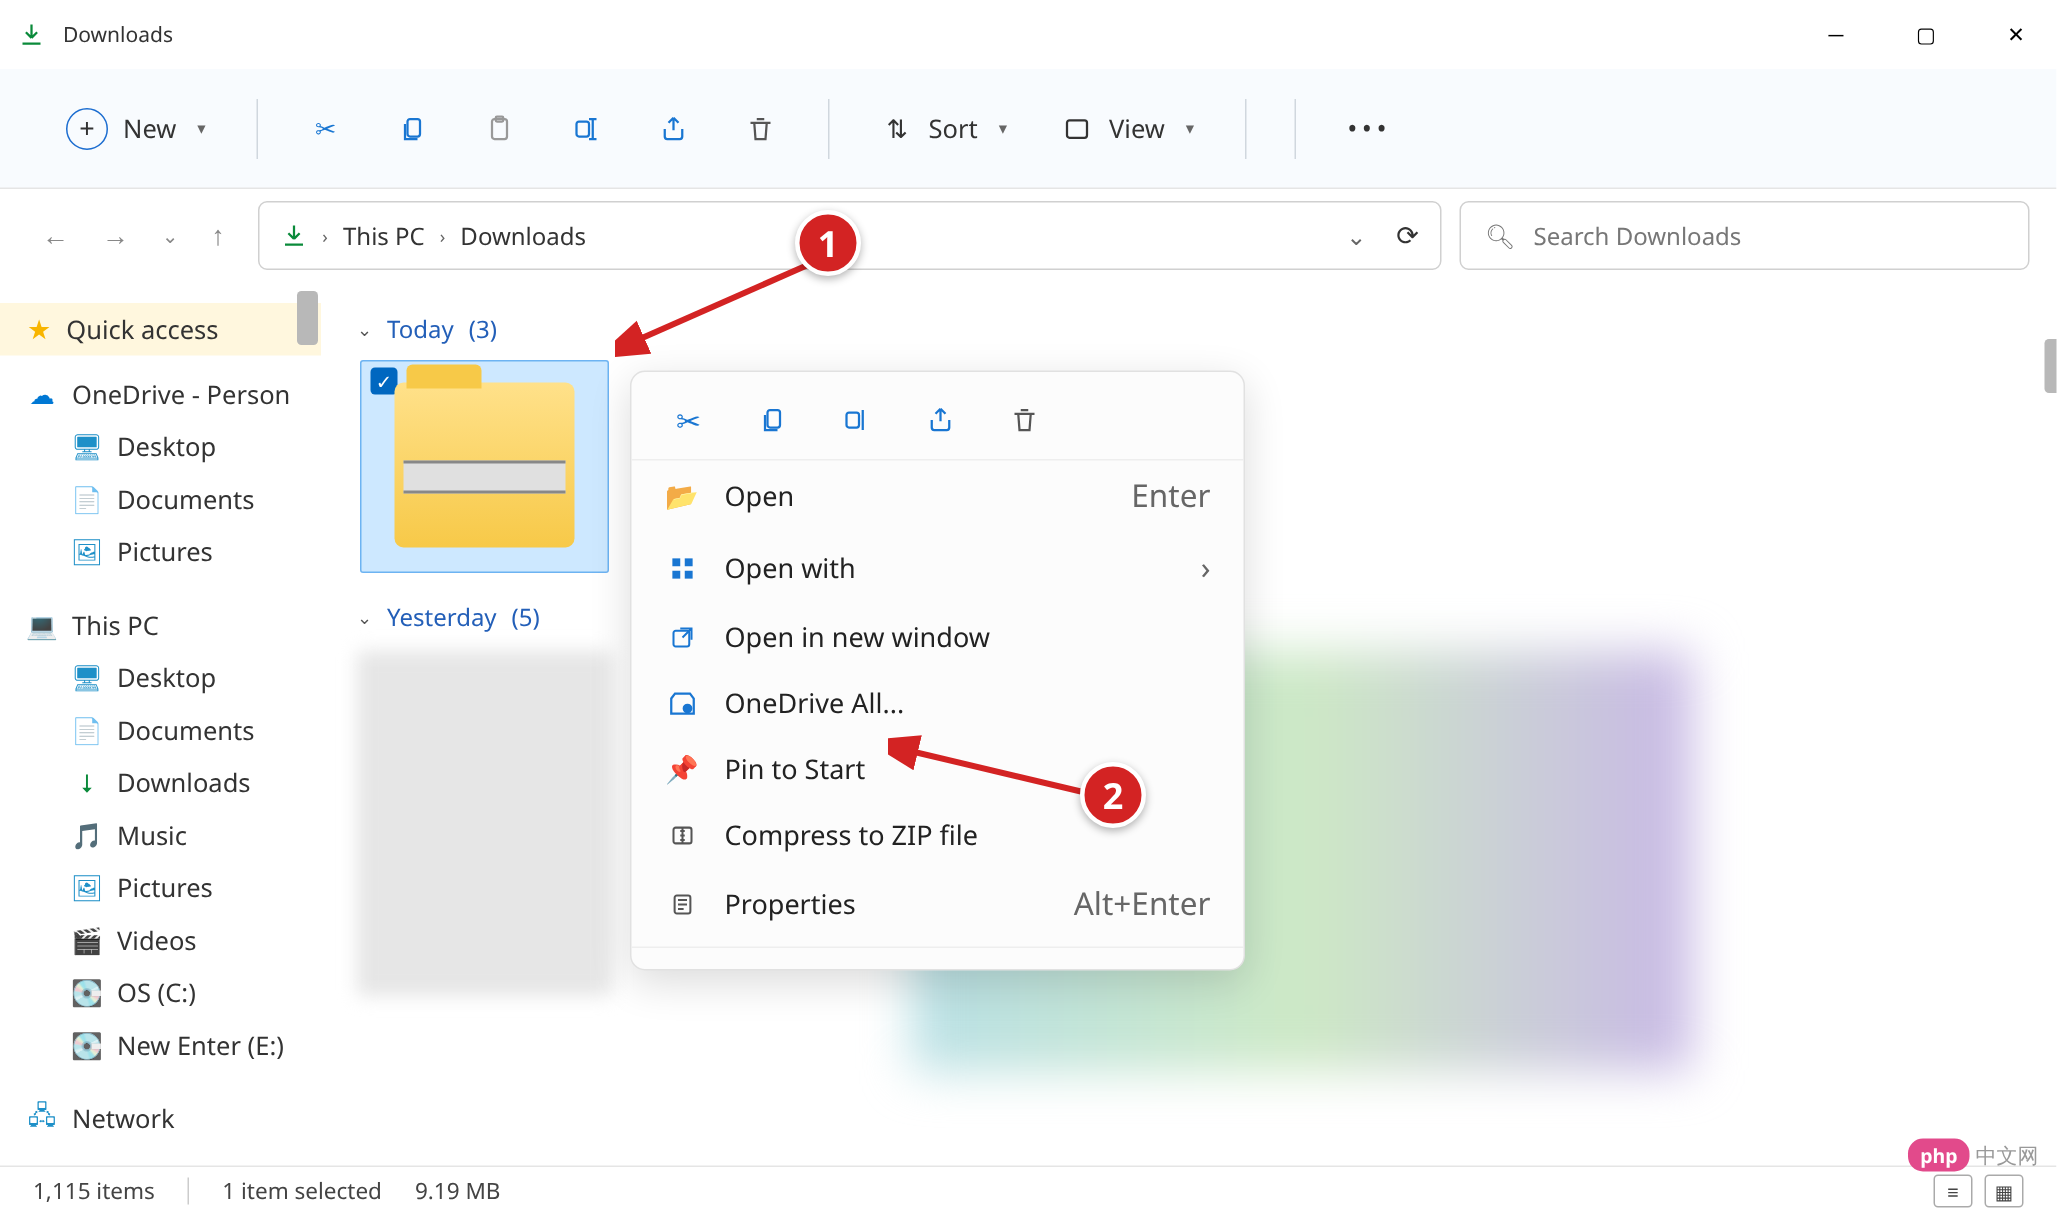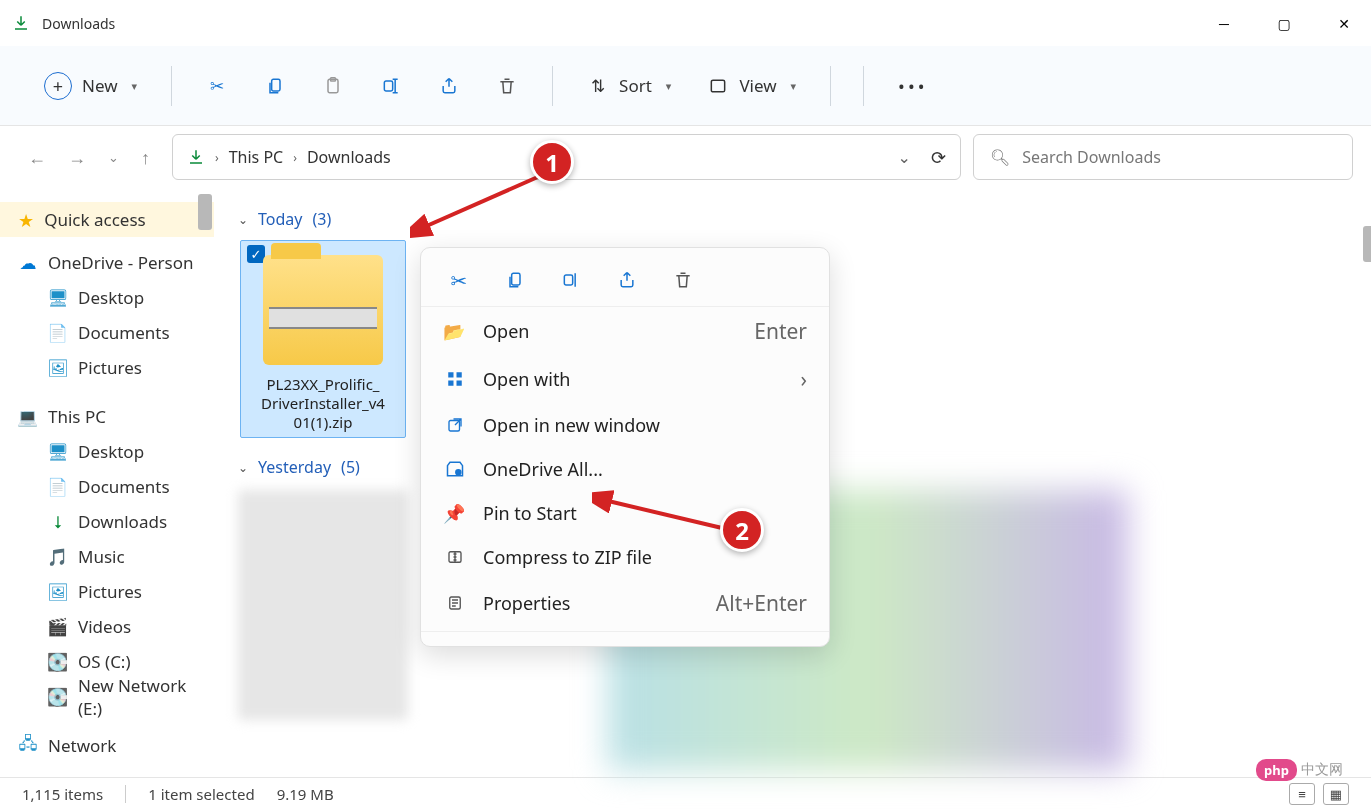--- a/index.html
+++ b/index.html
@@ -69,21 +69,21 @@
 .statusbar { height: 32px; border-top: 1px solid #e5e5e5; display: flex; align-items: center; padding: 0 22px; font-size: 15px; color: #444; gap: 22px; }
 .statusbar .sb-sep { width:1px; height:18px; background:#ccc; }
 .statusbar .view-toggles { margin-left:auto; display:flex; gap:8px; }
 .statusbar .view-toggles span { width:26px; height:22px; border:1px solid #aaa; border-radius:3px; display:flex; align-items:center; justify-content:center; font-size:13px; }
 
 
 .anno-badge { position:absolute; width:44px; height:44px; background:#d32323; border:3px solid #fff; border-radius:50%; color:#fff; font-size:24px; font-weight:bold; display:flex; align-items:center; justify-content:center; box-shadow:0 2px 6px rgba(0,0,0,0.3); z-index:60; }
 .arrow-svg { position:absolute; z-index:55; pointer-events:none; }
 
 
-.watermark { position:absolute; right:28px; bottom:28px; font-size:14px; color:#999; display:flex; align-items:flex-start; gap:4px; }
+.watermark { position:absolute; right:12px; bottom:28px; font-size:14px; color:#999; display:flex; align-items:center; gap:4px; }
 .watermark .php-badge { background:#e24a8b; color:#fff; padding:2px 8px; border-radius:10px; font-size:13px; font-weight:bold; }
 
 
 .scroll-ind { position:absolute; right:2px; width:14px; height:36px; background:#b8b8b8; border-radius:3px; }
 </style>
 </head>
 <body>
 
 <div class="titlebar">
   <span class="title-icon">
@@ -248,21 +248,21 @@
     <div class="sb-item sub">
       <span class="sb-icon" style="color:#7246c8">🎬</span>
       <span>Videos</span>
     </div>
     <div class="sb-item sub">
       <span class="sb-icon" style="color:#888">💽</span>
       <span>OS (C:)</span>
     </div>
     <div class="sb-item sub">
       <span class="sb-icon" style="color:#888">💽</span>
-      <span>New Network (E:)</span>
+      <span>New Enter (E:)</span>
     </div>
     <div style="height:14px"></div>
     <div class="sb-item">
       <span class="sb-icon" style="color:#1e90c8">🖧</span>
       <span>Network</span>
     </div>
     <div class="scroll-ind" style="top:6px"></div>
   </div>
 
   <div class="content">
@@ -270,25 +270,20 @@
       <span class="chev">⌄</span>
       <span class="grp-name">Today</span>
       <span class="grp-count">(3)</span>
     </div>
 
     <div class="file-sel">
       <div class="check">✓</div>
       <div class="zip-icon">
           <div class="zip-bar"></div>
         </div>
-      <div class="file-name">
-        <div>PL23XX_Prolific_</div>
-        <div>DriverInstaller_v4</div>
-        <div>01(1).zip</div>
-      </div>
     </div>
 
     <div class="group-header" style="margin-top:18px">
       <span class="chev">⌄</span>
       <span class="grp-name">Yesterday</span>
       <span class="grp-count">(5)</span>
     </div>
 
     <div class="thumbs">
       <div class="thumb"></div>

